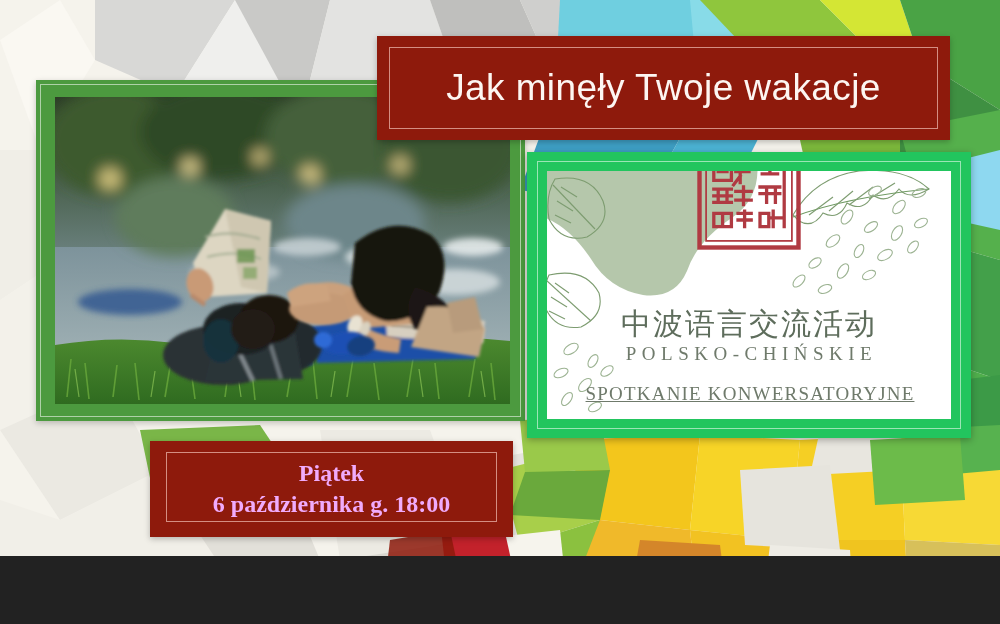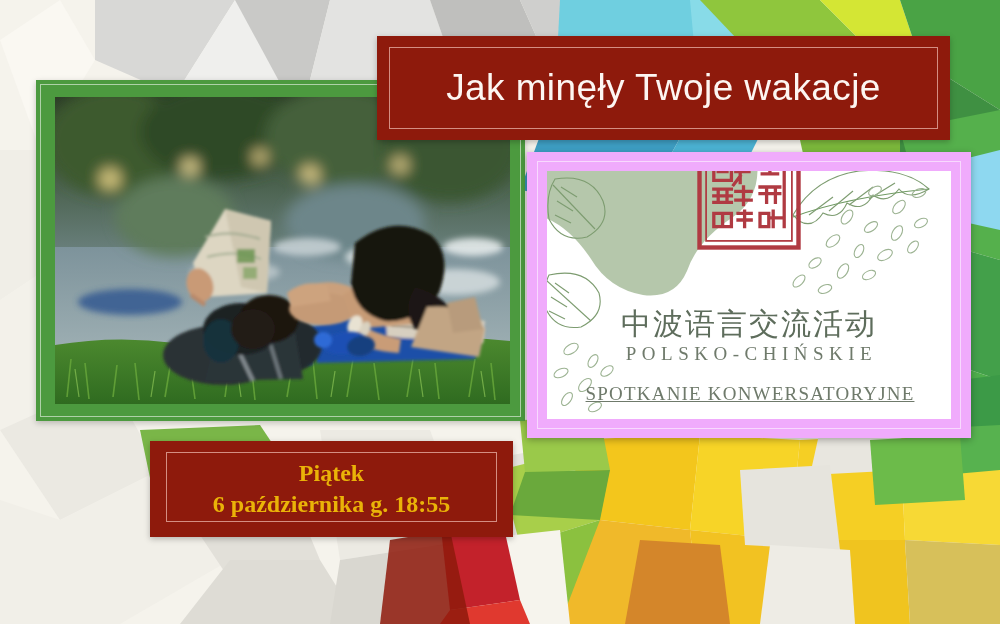--- a/index.html
+++ b/index.html
@@ -1,21 +1,21 @@
 <!DOCTYPE html>
 <html lang="pl"><head>
 <meta charset="utf-8">
 <title>Jak minęły Twoje wakacje</title>
 <style>
   html,body{margin:0;padding:0;background:#222;}
   body{font-family:"Liberation Sans",sans-serif;}
 
   .poster{
     position:relative;
-    width:1000px;height:624px;
+    width:1000px;height:556px;
     overflow:hidden;
     background:#f4f2ea;
   }
 
   
   .bg{position:absolute;inset:0;overflow:hidden;}
   .bg svg{position:absolute;inset:0;width:1000px;height:624px;display:block;}
 
   
   .photo-card{
@@ -47,21 +47,21 @@
   .title-text{
     position:absolute;inset:0;display:flex;align-items:center;justify-content:center;
     color:#fdf6f2;font-size:37px;letter-spacing:.4px;
     font-family:"Liberation Sans",sans-serif;font-weight:400;
     padding:0 26px;box-sizing:border-box;text-align:center;line-height:1.1;
   }
 
   
   .cn-panel{
     position:absolute;left:527px;top:152px;width:444px;height:286px;
-    background:#f0abfc;
+    background:#22c55e;
     box-shadow:0 2px 7px rgba(0,0,0,.3);
   }
   .cn-panel .outline{
     position:absolute;left:10px;top:9px;right:10px;bottom:9px;
     border:1px solid rgba(255,255,255,.55);
   }
   .cn-card{
     position:absolute;left:20px;top:19px;right:20px;bottom:19px;
     background:#ffffff;overflow:hidden;
   }
@@ -99,21 +99,21 @@
     position:absolute;left:150px;top:441px;width:363px;height:96px;
     background:#8e1a0c;box-shadow:0 2px 6px rgba(0,0,0,.25);
   }
   .date-banner .bevel{
     position:absolute;left:16px;top:11px;right:16px;bottom:15px;
     border:1px solid rgba(255,214,205,.62);
   }
   .date-text{
     position:absolute;inset:0;display:flex;flex-direction:column;
     align-items:center;justify-content:center;
-    color:#eab308;font-family:"Liberation Serif","DejaVu Serif",serif;
+    color:#f0abfc;font-family:"Liberation Serif","DejaVu Serif",serif;
     font-weight:700;line-height:1.28;
   }
   .date-line1{font-size:24px;}
   .date-line2{font-size:24px;}
 </style>
 </head>
 <body>
 
 <div class="poster">
 
@@ -432,17 +432,17 @@
         <div class="cn-sub2">SPOTKANIE KONWERSATORYJNE</div>
       </div>
 
     </div>
   </div>
 
   <div class="date-banner">
     <div class="bevel"></div>
     <div class="date-text">
       <span class="date-line1">Piątek</span>
-      <span class="date-line2">6 października g. 18:55</span>
+      <span class="date-line2">6 października g. 18:00</span>
     </div>
   </div>
 
 </div>
 
 </body></html>

